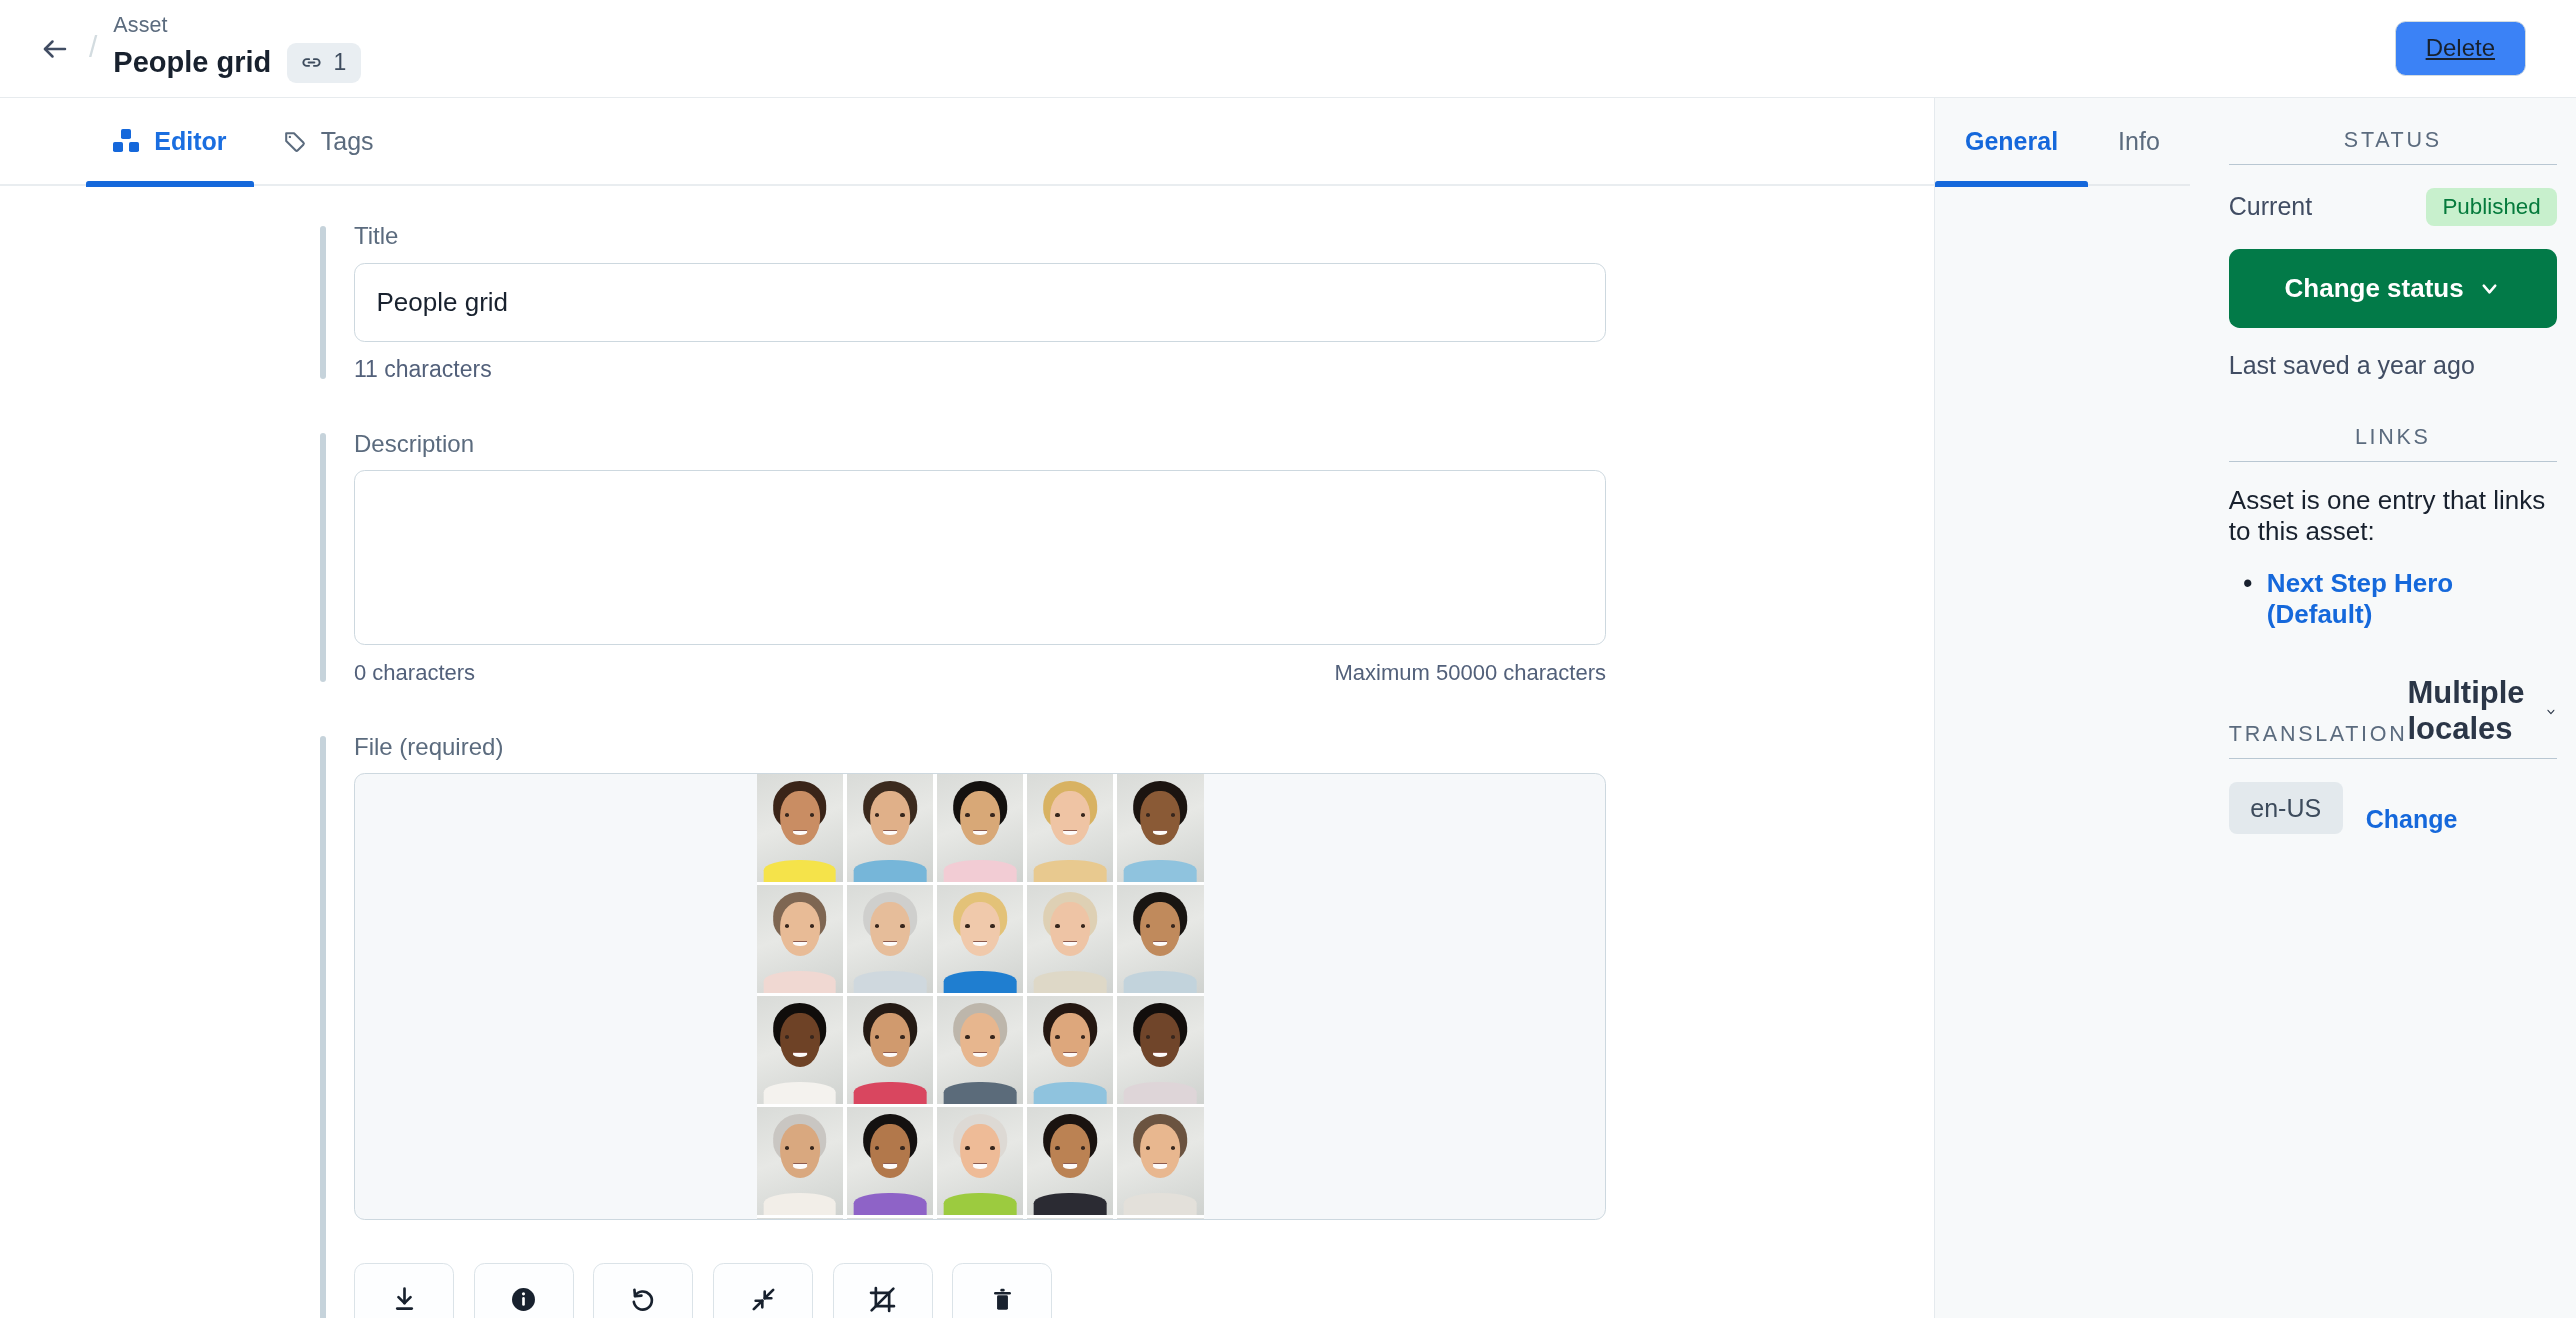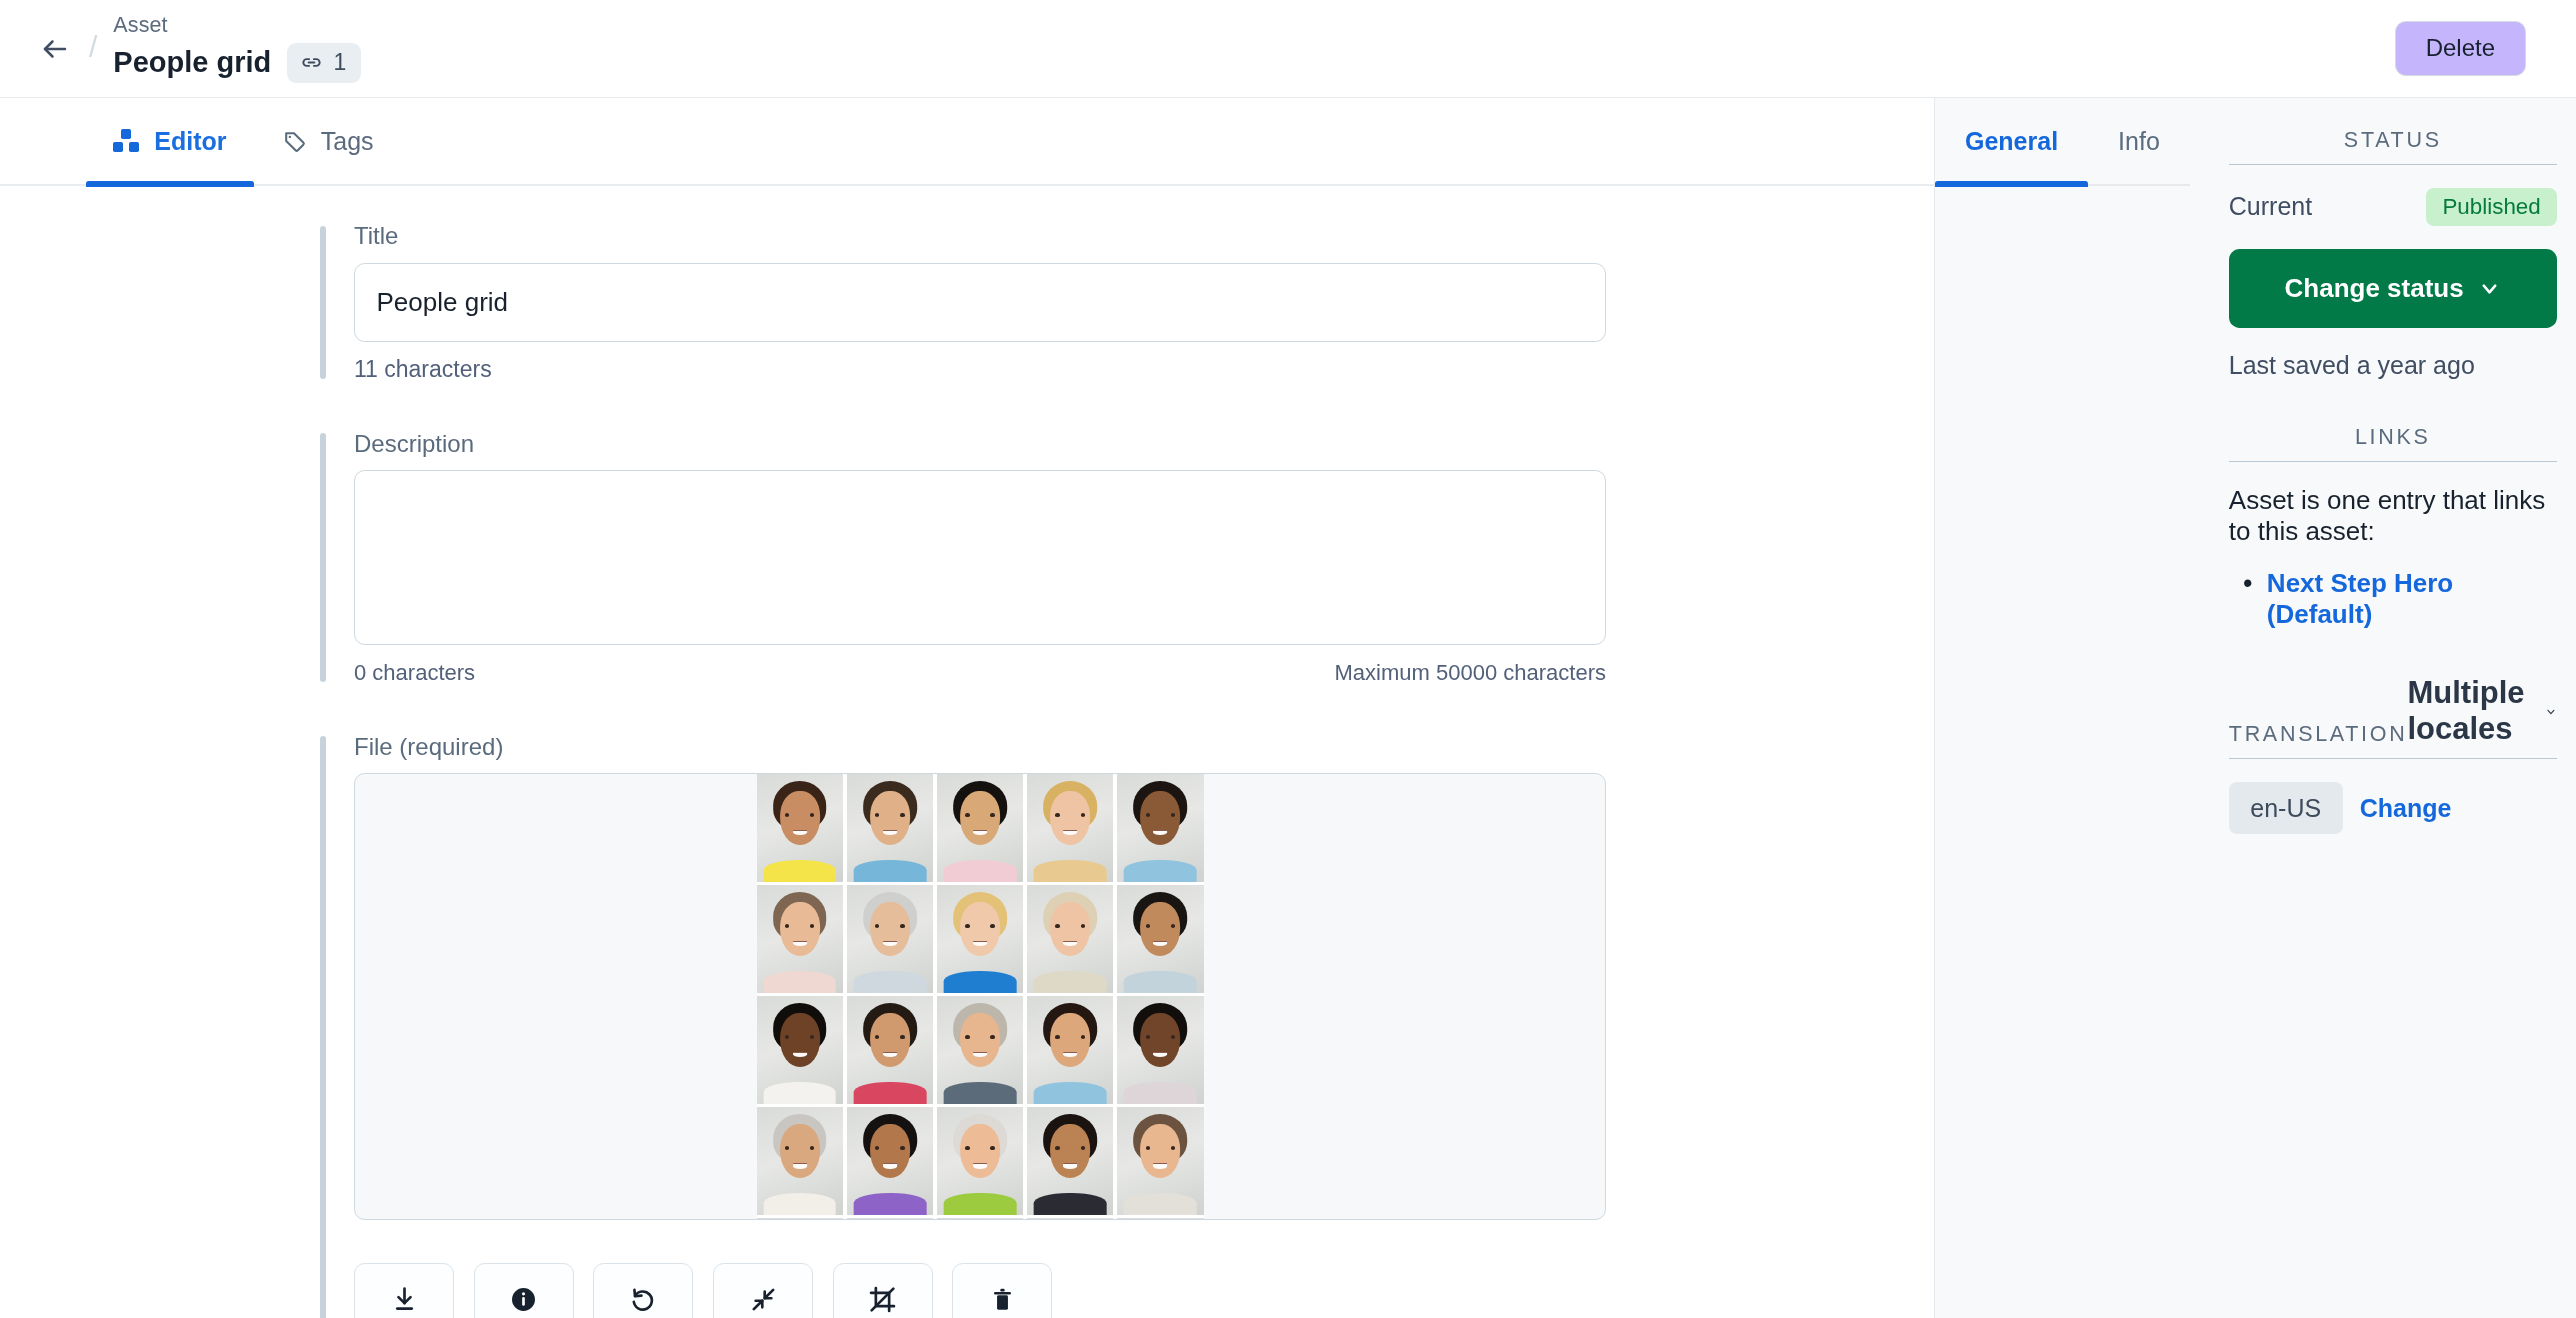--- a/index.html
+++ b/index.html
@@ -42,25 +42,26 @@
   }
   .link-badge {
     display: inline-flex; align-items: center; gap: 10.7px;
     background: #e9eef2; border-radius: 9px;
     padding: 6.3px 14.3px 6.3px 12.5px;
     color: #3e4c5e; font-size: 23px;
     cursor: pointer;
   }
   .header-spacer { flex: 1 1 auto; }
   .delete-btn {
-    border: 1.8px solid #d3dce0; background: #c4b5fd;
+    border: 1.8px solid #d3dce0; background: #3b82f6;
     border-radius: 10.7px; padding: 13.4px 30px;
     font-size: 24px; color: #18212e;
     font-family: inherit; cursor: pointer;
     line-height: 1.1;
+    text-decoration: underline;
   }
 
   
   .body { flex: 1 1 auto; display: flex; min-height: 0; }
 
   
   .main {
     flex: 1 1 auto; min-width: 0;
     display: flex; flex-direction: column;
     background: #ffffff;
@@ -232,21 +233,21 @@
     display: flex; align-items: center; justify-content: center; gap: 14.3px;
   }
   .saved-note { margin-top: 23px; font-size: 25px; color: #414d63; }
   .links-text { font-size: 26px; color: #18212e; margin-bottom: 21.5px; }
   .links-list { list-style: none; padding-left: 14.3px; }
   .links-list li { display: flex; align-items: baseline; gap: 14.3px; }
   .links-list li::before {
     content: "•"; color: #18212e; font-size: 27px; line-height: 1;
   }
   .link-a { color: #1568db; font-size: 26px; font-weight: bold; cursor: pointer; }
-  .locale-row { display: flex; align-items: center; gap: 17px; }
+  .locale-row { display: flex; align-items: flex-end; gap: 23px; }
   .locale-tag {
     background: #e3e9ed; color: #3d4b5c;
     font-size: 25px; padding: 11.6px 21.5px; border-radius: 8px;
   }
   .change-link { color: #1568db; font-size: 25px; font-weight: bold; cursor: pointer; }
   .sp-top-50 { margin-top: 45px; }
 </style>
 </head>
 <body>
 

